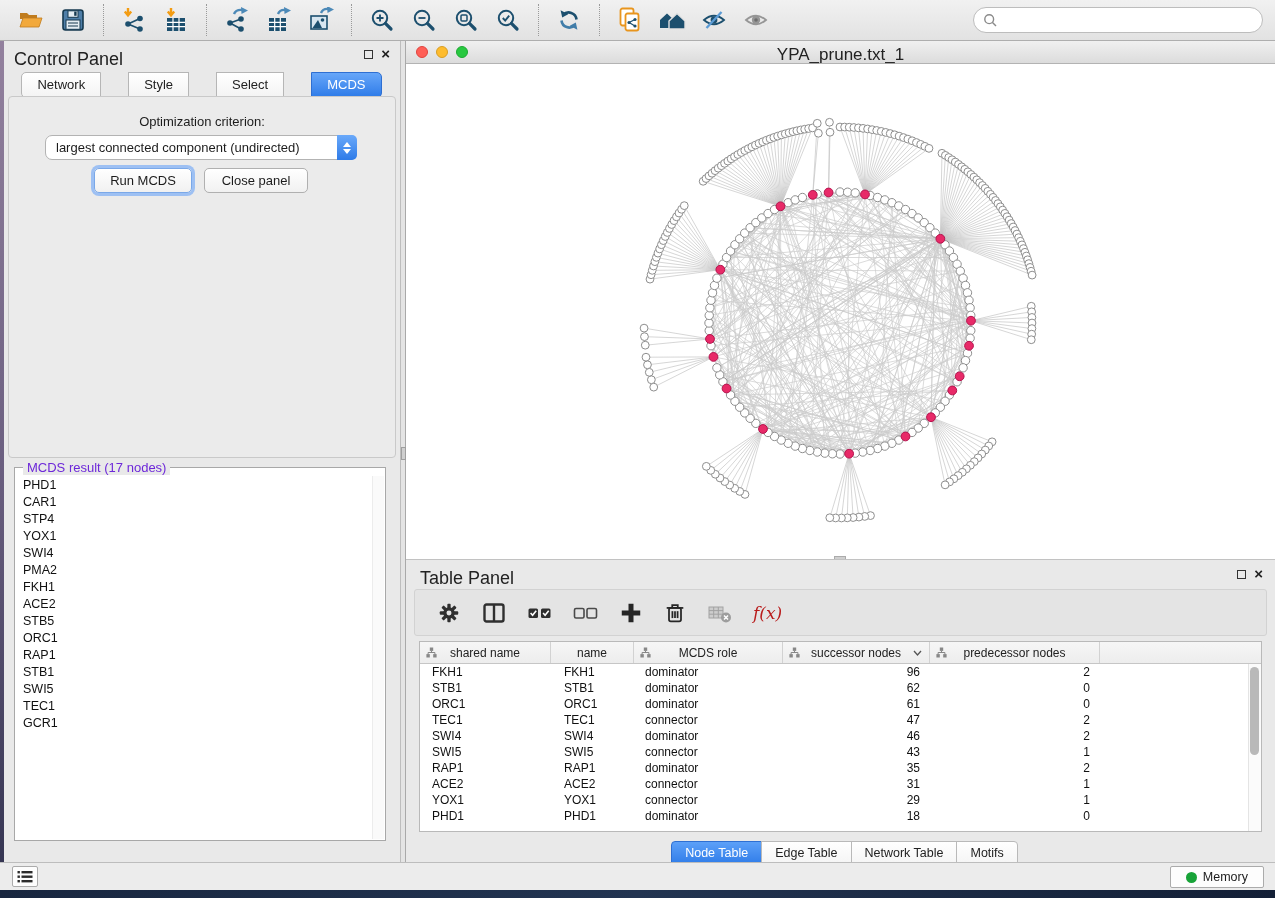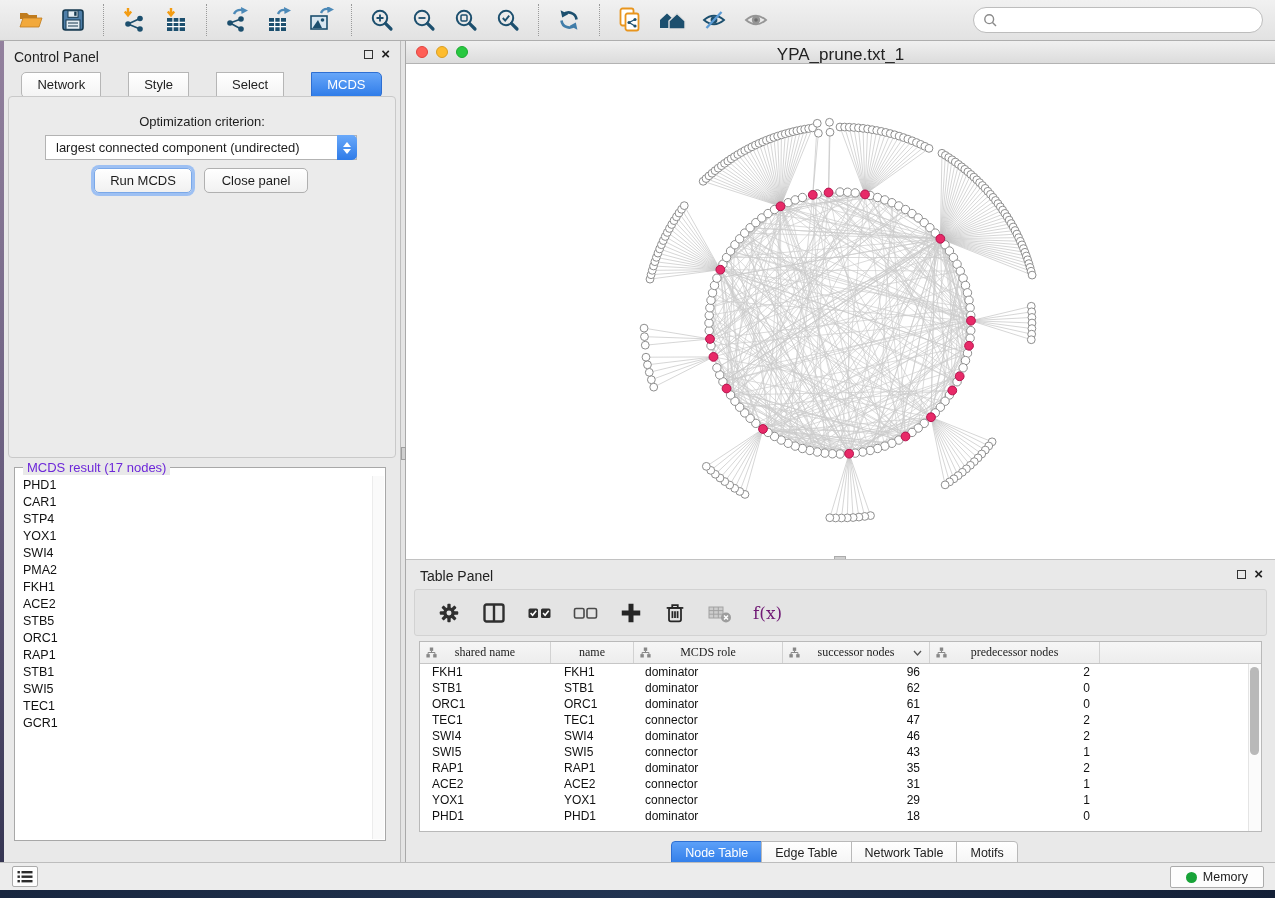--- a/index.html
+++ b/index.html
@@ -23,35 +23,35 @@
   .desk-left { position:absolute; left:0; top:41px; width:4px; height:849px;
     background:linear-gradient(180deg,#93819e,#6b5f80,#323350); }
   .desk-bottom { position:absolute; left:0; top:890px; width:1275px; height:8px;
     background:linear-gradient(90deg,#18263f,#223451,#131f36); }
 
   
   .main { position:absolute; left:4px; top:41px; width:1271px; height:821px; background:#e9e9e9; }
 
   
   .cpanel { position:absolute; left:0; top:0; width:396px; height:821px; background:#e9e9e9; }
-  .panel-title { position:absolute; left:10px; top:8px; font-size:14px; color:#222; }
+  .panel-title { position:absolute; left:10px; top:8px; font-size:18px; color:#222; }
   .panel-icons { position:absolute; right:10px; top:8px; display:flex; gap:8px; align-items:center; }
   .float-ico { width:9px; height:9px; border:1.6px solid #333; display:inline-block; }
   .close-ico { font-size:15px; font-weight:700; color:#222; line-height:10px; }
   .tabbar { position:absolute; left:0; top:31px; width:100%; display:flex; justify-content:center;gap:28px; }
   .tab { padding:4px 15px 5px; background:linear-gradient(180deg,#fff,#f3f3f3); border:1px solid #b6b6b6;
     margin-left:-1px; font-size:13px; color:#222; }
   .tab:first-child { border-radius:5px 0 0 5px; }
   .tab:last-child { border-radius:0 5px 5px 0; }
   .tab.sel { background:linear-gradient(180deg,#66a6f9,#2e7be8); color:#fff; border-color:#2e6fd2; }
   .cbody { position:absolute; left:4px; top:55px; width:388px; height:362px;
     background:#ebebeb; border:1px solid #c9c9c9; border-radius:4px; }
   .opt-label { position:absolute; left:0; top:17px; width:100%; text-align:center; font-size:13px; }
   .selectbox { position:absolute; left:36px; top:38px; width:312px; height:25px; background:#fff;
-    border:1px solid #b3b3b3; border-radius:0; display:flex; align-items:center; }
+    border:1px solid #b3b3b3; border-radius:7px; display:flex; align-items:center; }
   .selectbox .val { flex:1; padding-left:10px; font-size:13px; white-space:nowrap; overflow:hidden; }
   .stepper { width:20px; height:25px; margin-right:-1px; border-radius:0 5px 5px 0;
     background:linear-gradient(180deg,#6aa9fa,#2e7be8); display:flex; flex-direction:column;
     align-items:center; justify-content:center; gap:2px; }
   .tri-up { width:0; height:0; border-left:4px solid transparent; border-right:4px solid transparent; border-bottom:5px solid #fff; }
   .tri-dn { width:0; height:0; border-left:4px solid transparent; border-right:4px solid transparent; border-top:5px solid #fff; }
   .btn { position:absolute; top:71px; height:25px; background:linear-gradient(180deg,#ffffff,#f1f1f1);
     border:1px solid #b0b0b0; border-radius:5px; font-size:13px; text-align:center; line-height:23px; }
   .btn.run { left:85px; width:98px; box-shadow:0 0 0 3px rgba(92,156,250,.55); border-color:#7aa8e8; }
   .btn.closep { left:195px; width:104px; }
@@ -78,24 +78,24 @@
   .netview { position:absolute; left:0; top:23px; width:869px; height:495px; background:#fff; }
   .netview svg { position:absolute; left:0; top:0; }
 
   
   .tpanel { position:absolute; left:0; top:518px; width:869px; height:303px; background:#e9e9e9; border-top:1px solid #c2c2c2; }
   .tpanel .panel-title { top:8px; left:14px; }
   .tpanel .panel-icons { top:9px; right:12px; }
   .ttoolbar { position:absolute; left:8px; right:8px; top:29px; height:47px;
     background:#e4e4e4; border:1px solid #d2d2d2; border-radius:3px;
     display:flex; align-items:center; gap:20px; padding-left:22px; }
-  .fx { font-family:"DejaVu Serif", serif; font-size:17px; color:#701a75; }
+  .fx { font-family:"DejaVu Serif", serif; font-style:italic; font-size:17px; color:#b91c1c; }
   .tablewrap { position:absolute; left:13px; top:81px; width:843px; height:191px;
     background:#fff; border:1px solid #b9b9b9; }
-  .thead { display:flex; height:22px; background:linear-gradient(180deg,#f6f6f6,#ededed); border-bottom:1px solid #c6c6c6;font-family:Liberation Serif, serif; }
+  .thead { display:flex; height:22px; background:linear-gradient(180deg,#f6f6f6,#ededed); border-bottom:1px solid #c6c6c6; }
   .hcell { position:relative; border-right:1px solid #d2d2d2; font-size:12px; color:#222;
     display:flex; align-items:center; justify-content:center; }
   .hcell .tree-icon { position:absolute; left:6px; top:5px; }
   .hcell .sort { position:absolute; right:7px; top:8px; }
   .c0{width:131px}.c1{width:83px}.c2{width:149px}.c3{width:147px}.c4{width:170px}.cf{flex:1;border-right:none}
   .trow { display:flex; height:16px; font-size:12px; color:#111; align-items:center; }
   .trow .cell { overflow:hidden; white-space:nowrap; }
   .trow .c0 { padding-left:12px; } .trow .c1 { padding-left:13px; } .trow .c2 { padding-left:11px; }
   .trow .c3, .trow .c4 { text-align:right; padding-right:10px; }
   .vtrack { position:absolute; right:0; top:22px; bottom:0; width:13px; background:#fbfbfb; border-left:1px solid #e4e4e4; }

